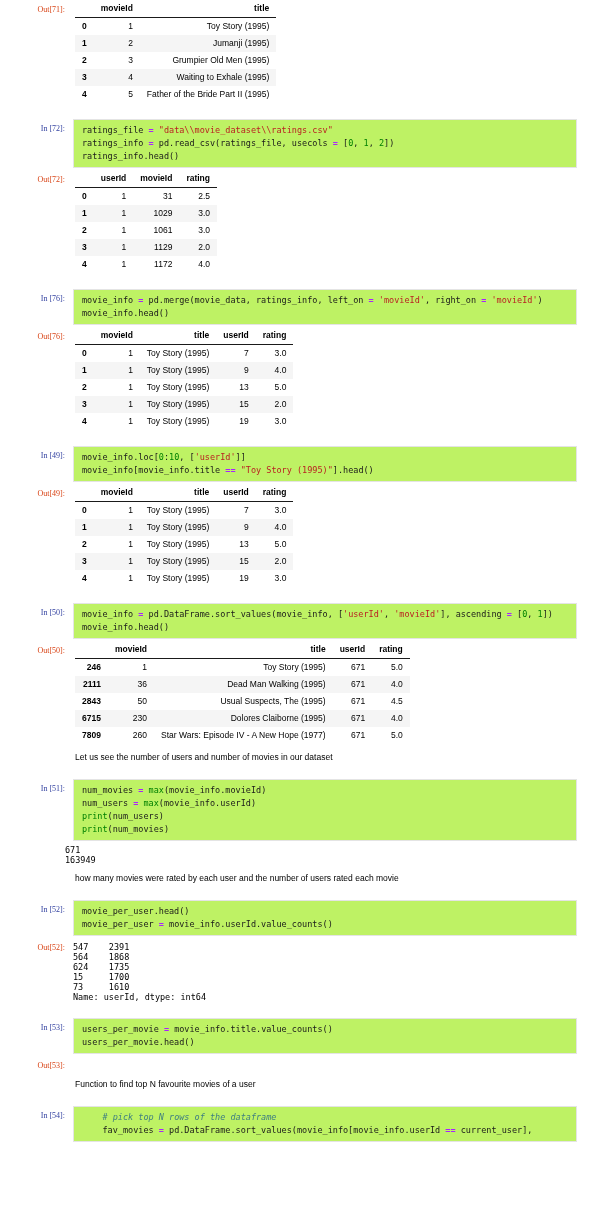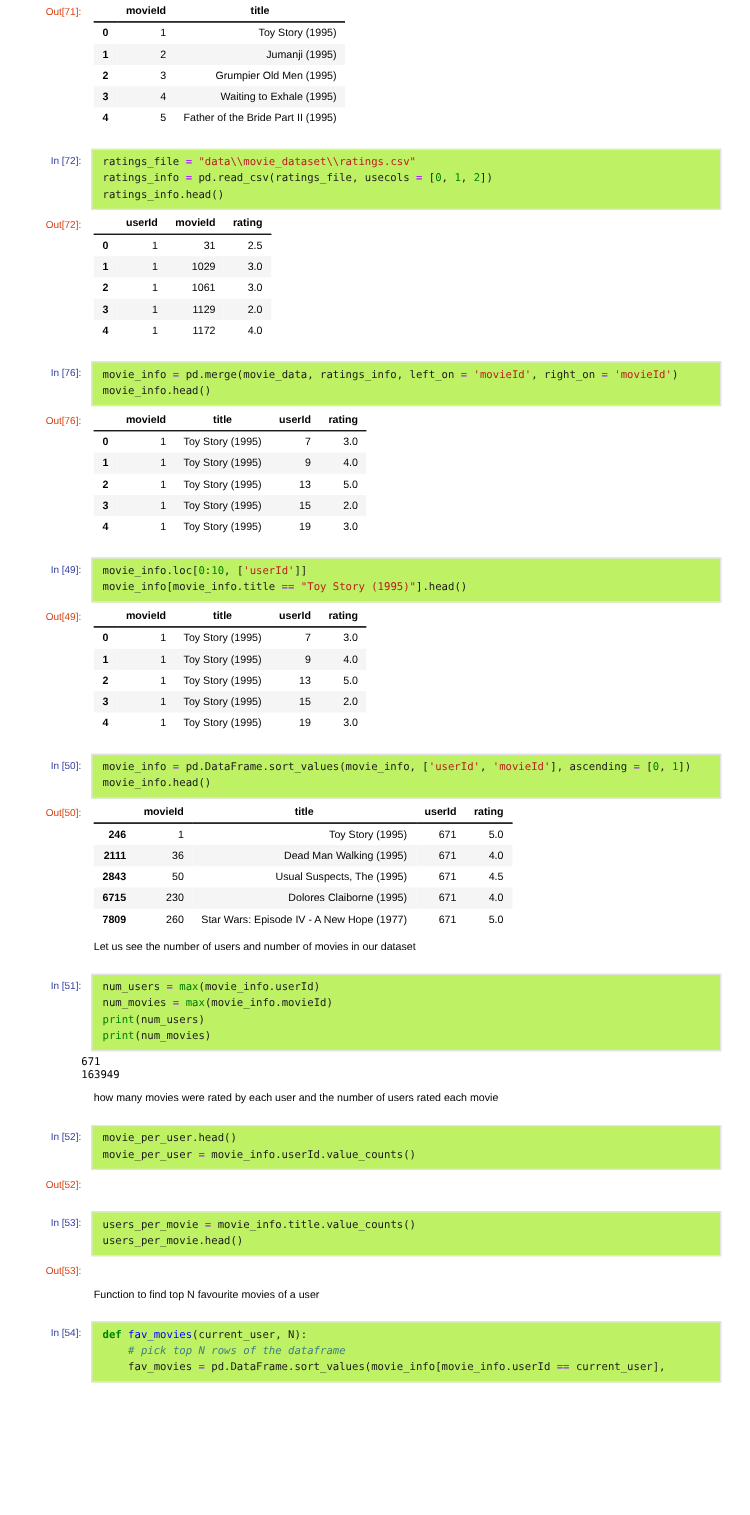--- a/index.html
+++ b/index.html
@@ -4,21 +4,21 @@
 <style>
   html,body{margin:0;padding:0;}
   body{
     width:600px;height:1212px;overflow:hidden;background:#fff;
     font-family:"Liberation Sans",sans-serif;position:relative;
   }
   #notebook{padding-top:2px;}
   .cellrow{display:flex;align-items:flex-start;}
   .prompt{
     flex:0 0 73px;box-sizing:border-box;text-align:right;padding:5px 8px 0 0;
-    font-family:Liberation Sans, sans-serif;font-size:8px;line-height:10px;
+    font-family:Liberation Serif, serif;font-size:8px;line-height:10px;
     white-space:nowrap;
   }
   .prompt.in{color:#303F9F;}
   .prompt.out{color:#D84315;}
   .kind-table_out .prompt{padding-top:3px;}
   .kind-text_out .prompt{padding-top:1px;}
   .content{flex:1 1 auto;min-width:0;}
   
   .kind-code{margin:16px 0 4px;}
   .codebox{
@@ -33,21 +33,21 @@
   .tk-n{color:#008000;}
   .tk-o{color:#AA22FF;font-weight:bold;}
   .tk-b{color:#008000;}
   .tk-d{color:#0000FF;}
   
   .kind-table_out{margin:0 0 4px;}
   table.dataframe{border-collapse:collapse;margin-left:2px;font-size:8.5px;color:#000;}
   table.dataframe th,table.dataframe td{
     text-align:right;padding:4px 7px;line-height:9px;white-space:nowrap;border:none;
   }
-  table.dataframe thead th{font-weight:bold;padding:2px 7px 4px;border-bottom:1px solid #1a1a1a;text-align:center;}
+  table.dataframe thead th{font-weight:bold;padding:2px 7px 4px;border-bottom:1px solid #1a1a1a;}
   table.dataframe tbody th{font-weight:bold;}
   table.dataframe tbody tr:nth-child(even){background:#f5f5f5;}
   
   .kind-stream{margin:2px 0 0;}
   .kind-text_out{margin:6px 0 0;}
   pre.outtext{
     margin:0;font-family:"DejaVu Sans Mono",monospace;font-size:8.5px;line-height:10px;
     color:#000;white-space:pre;
   }
   .kind-stream pre.outtext{margin-left:-8px;}
@@ -346,22 +346,22 @@
     <div class="cellrow kind-markdown">
       <div class="prompt out"></div>
       <div class="content">
         <div class="md">Let us see the number of users and number of movies in our dataset</div>
       </div>
     </div>
     <div class="cellrow kind-code">
       <div class="prompt in">In [51]:</div>
       <div class="content">
         <div class="codebox">
+          <div class="cl"><span class="tk-p">num_movies </span><span class="tk-o">=</span><span class="tk-p"> </span><span class="tk-b">max</span><span class="tk-p">(movie_info.movieId)</span></div>
           <div class="cl"><span class="tk-p">num_users </span><span class="tk-o">=</span><span class="tk-p"> </span><span class="tk-b">max</span><span class="tk-p">(movie_info.userId)</span></div>
-          <div class="cl"><span class="tk-p">num_movies </span><span class="tk-o">=</span><span class="tk-p"> </span><span class="tk-b">max</span><span class="tk-p">(movie_info.movieId)</span></div>
           <div class="cl"><span class="tk-b">print</span><span class="tk-p">(num_users)</span></div>
           <div class="cl"><span class="tk-b">print</span><span class="tk-p">(num_movies)</span></div>
         </div>
       </div>
     </div>
     <div class="cellrow kind-stream">
       <div class="prompt out"></div>
       <div class="content">
         <pre class="outtext">671
 163949</pre>
@@ -377,20 +377,28 @@
       <div class="prompt in">In [52]:</div>
       <div class="content">
         <div class="codebox">
           <div class="cl"><span class="tk-p">movie_per_user.head()</span></div>
           <div class="cl"><span class="tk-p">movie_per_user </span><span class="tk-o">=</span><span class="tk-p"> movie_info.userId.value_counts()</span></div>
         </div>
       </div>
     </div>
     <div class="cellrow kind-text_out">
       <div class="prompt out">Out[52]:</div>
+      <div class="content">
+        <pre class="outtext">547    2391
+564    1868
+624    1735
+15     1700
+73     1610
+Name: userId, dtype: int64</pre>
+      </div>
     </div>
     <div class="cellrow kind-code">
       <div class="prompt in">In [53]:</div>
       <div class="content">
         <div class="codebox">
           <div class="cl"><span class="tk-p">users_per_movie </span><span class="tk-o">=</span><span class="tk-p"> movie_info.title.value_counts()</span></div>
           <div class="cl"><span class="tk-p">users_per_movie.head()</span></div>
         </div>
       </div>
     </div>
@@ -400,19 +408,18 @@
     <div class="cellrow kind-markdown">
       <div class="prompt out"></div>
       <div class="content">
         <div class="md">Function to find top N favourite movies of a user</div>
       </div>
     </div>
     <div class="cellrow kind-code">
       <div class="prompt in">In [54]:</div>
       <div class="content">
         <div class="codebox">
-          <div class="cl"><span class="tk-k">def</span><span class="tk-p"> </span><span class="tk-d">fav_movies</span><span class="tk-p">(current_user, N):</span></div>
           <div class="cl"><span class="tk-p">    </span><span class="tk-c"># pick top N rows of the dataframe</span></div>
           <div class="cl"><span class="tk-p">    fav_movies </span><span class="tk-o">=</span><span class="tk-p"> pd.DataFrame.sort_values(movie_info[movie_info.userId </span><span class="tk-o">==</span><span class="tk-p"> current_user],</span></div>
         </div>
       </div>
     </div>
   </div>
 
 </body></html>

